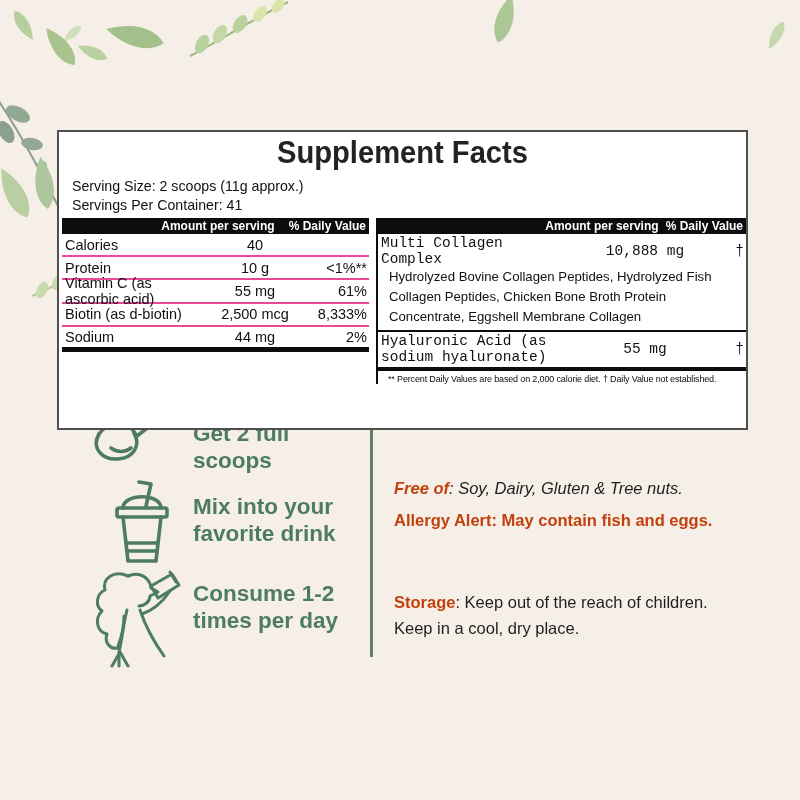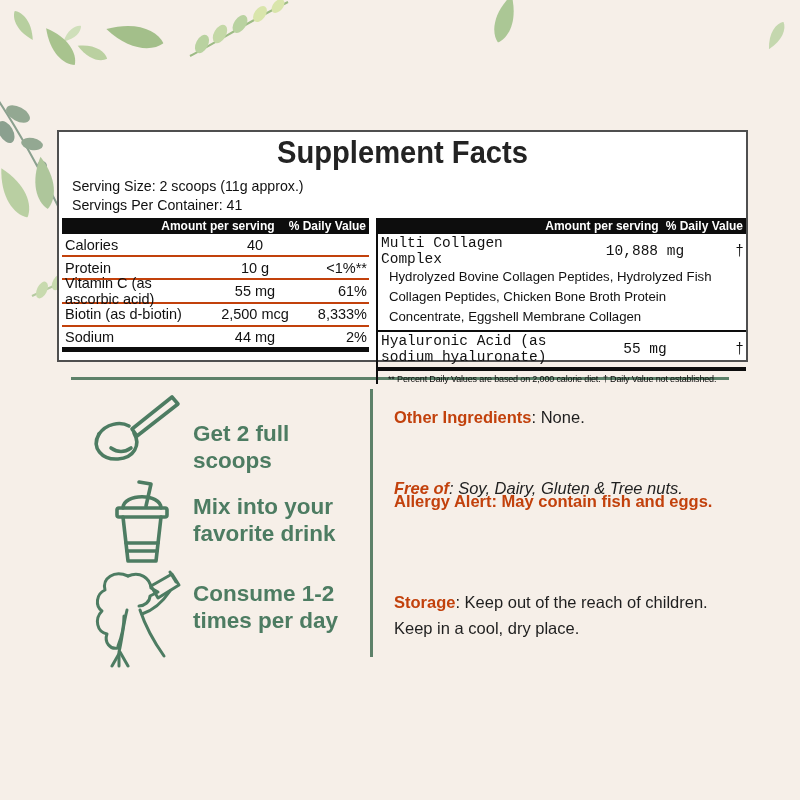--- a/index.html
+++ b/index.html
@@ -3,34 +3,34 @@
 <meta charset="utf-8">
 <style>
   html,body{margin:0;padding:0;}
   body{width:800px;height:800px;background:#f6efe8;font-family:"Liberation Sans",sans-serif;overflow:hidden;}
   #stage{position:relative;width:800px;height:800px;background:#f6efe8;}
 
   
   .leaf{position:absolute;z-index:1;}
 
   
-  #sf-panel{position:absolute;left:57px;top:130px;width:691px;height:232px;background:#ffffff;
+  #sf-panel{position:absolute;left:57px;top:130px;width:691px;height:300px;background:#ffffff;
     border:2px solid #4f4f4f;box-sizing:border-box;z-index:3;color:#111;}
   #sf-title{width:100%;text-align:center;margin-top:4px;font-size:31px;font-weight:bold;
     color:#232323;transform:scaleX(.94);line-height:34px;white-space:nowrap;}
   #sf-serving{position:absolute;left:13px;top:45px;font-size:14.2px;line-height:19px;color:#101010;}
   #sf-tables{position:absolute;left:3px;top:86px;width:684px;display:flex;gap:7px;}
 
   .ltable{width:307px;box-sizing:border-box;}
   .rtable{flex:1;box-sizing:border-box;}
   .hdr-bar{background:#0d0d0d;color:#fff;font-size:12px;font-weight:bold;height:16px;
     display:flex;align-items:center;justify-content:flex-end;padding-right:3px;box-sizing:border-box;}
   .hdr-bar .h-amt{margin-right:14px;}
   .rtable .hdr-bar .h-amt{margin-right:7px;}
-  .lrow{display:flex;align-items:center;height:23.2px;border-bottom:2px solid #c2410c;
+  .lrow{display:flex;align-items:center;height:23.2px;border-bottom:2px solid #ec4899;
     font-size:14.5px;padding:0 2px 0 3px;box-sizing:border-box;}
   .lrow.thick{border-bottom:5px solid #0d0d0d;height:25px;}
   .lrow .c-name{flex:1;text-align:left;}
   .lrow .c-amt{width:92px;text-align:center;}
   .lrow .c-dv{width:66px;text-align:right;}
 
   .rrow{display:flex;align-items:center;font-size:14.5px;padding:1px 2px 0 3px;min-height:21px;font-family:Liberation Mono, monospace;}
   .rrow .c-name{flex:1;text-align:left;}
   .rrow .c-amt{width:150px;text-align:center;}
   .rrow .c-dag{width:24px;text-align:right;}
@@ -50,21 +50,21 @@
   #step3-label{top:580px;}
   .step-icon{position:absolute;z-index:2;}
   #scoop-icon{left:88px;top:390px;}
   #cup-icon{left:110px;top:479px;}
   #person-icon{left:84px;top:568px;}
 
   .info-p{position:absolute;left:394px;width:320px;font-size:16.5px;line-height:26px;color:#1f1f1f;z-index:2;}
   .info-p b{font-weight:bold;color:#c2410c;}
   #info-other{top:404px;}
   #info-free{top:475px;font-style:italic;}
-  #info-allergy{top:488px;}
+  #info-allergy{top:507px;}
   #info-storage{top:589px;}
 </style>
 </head>
 <body>
 
 <div id="stage">
 
   <svg class="leaf" style="left:6px;top:-6px;transform:rotate(-32deg) scale(.55);" width="36" height="64" viewBox="0 0 36 64">
       <path d="M18 0 C30 10 34 34 18 62 C2 34 6 10 18 0" fill="#b7cf9f"></path>
     </svg>

